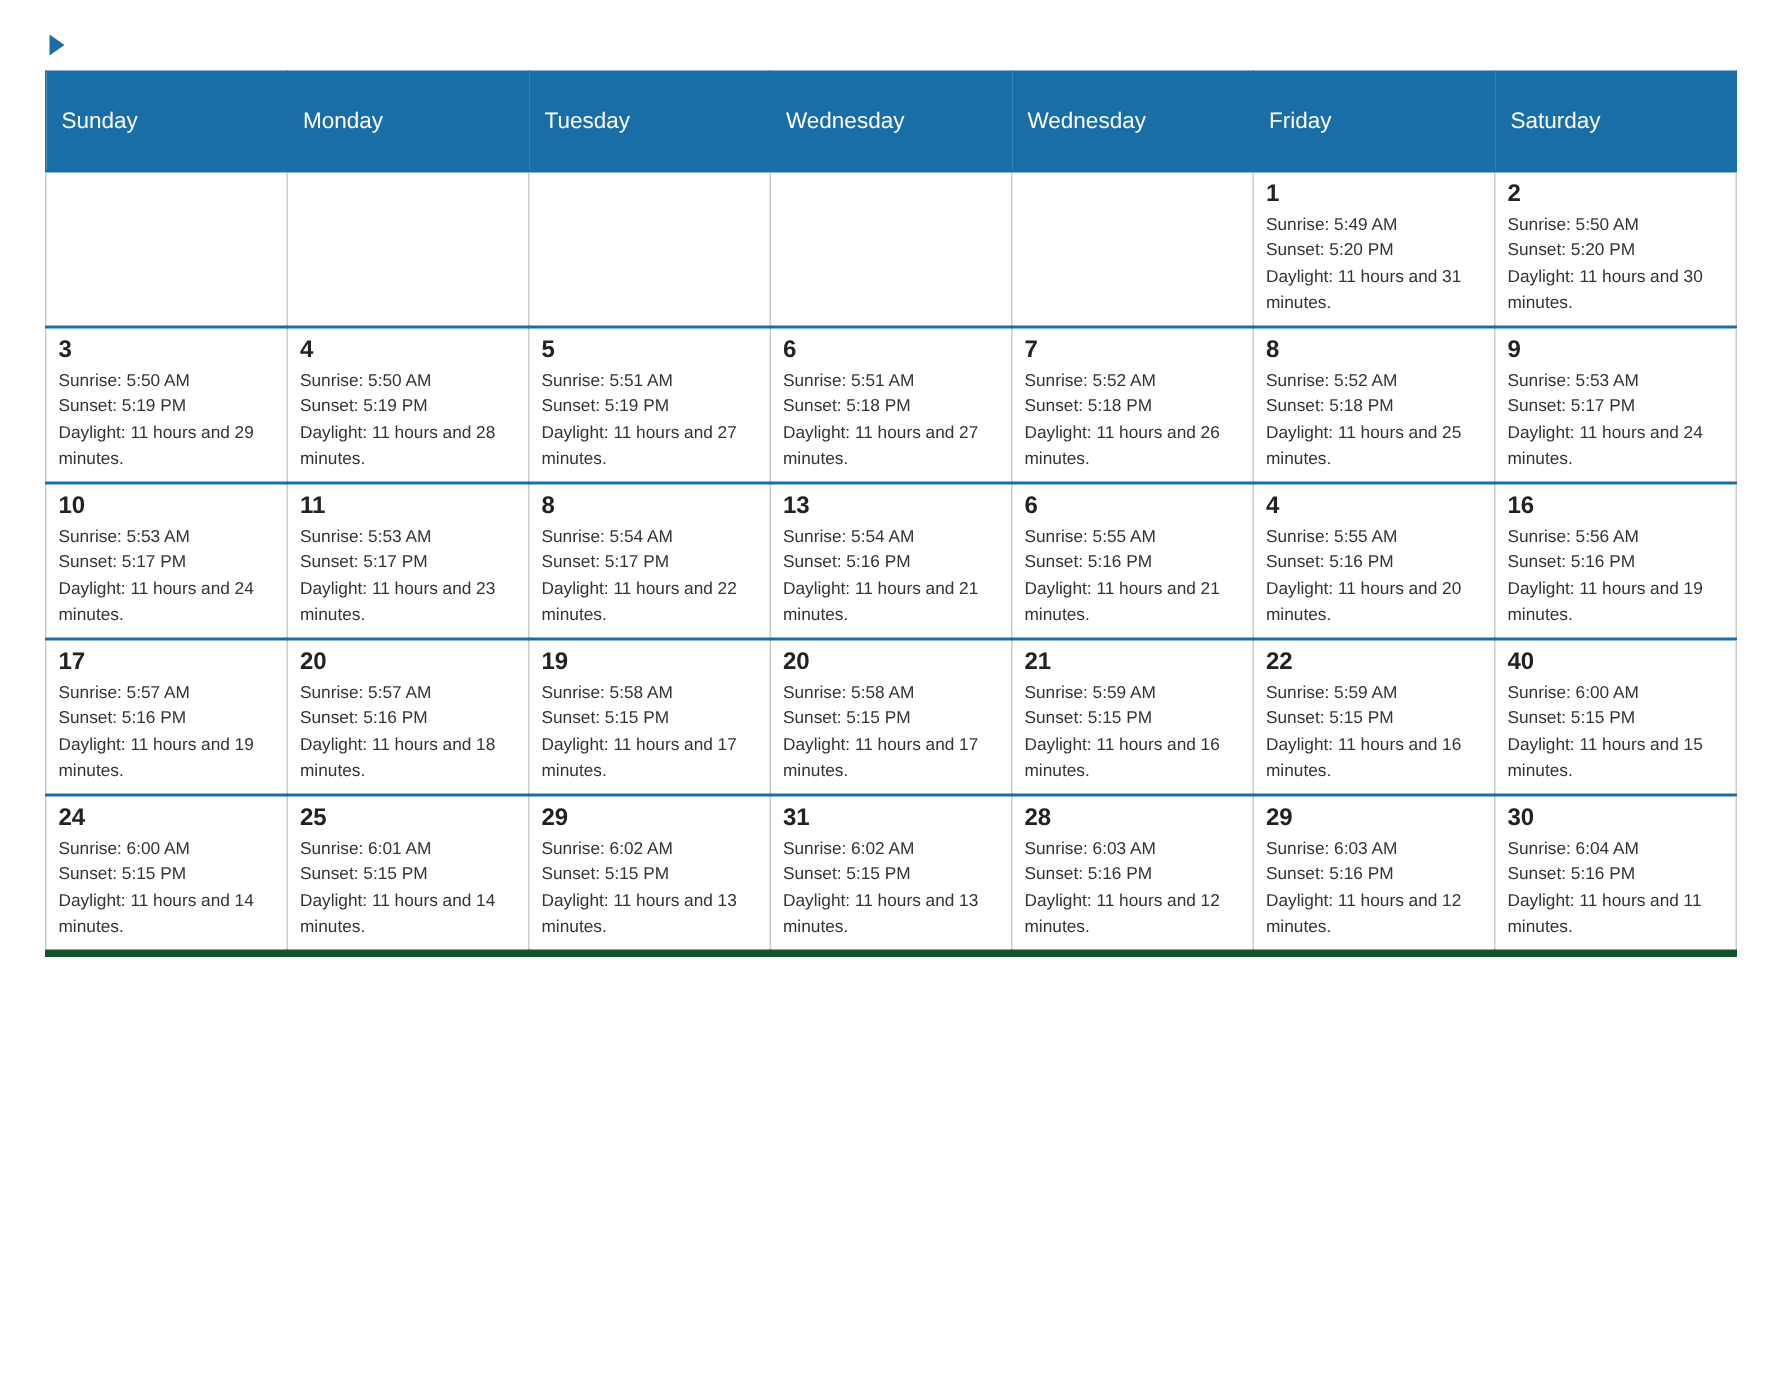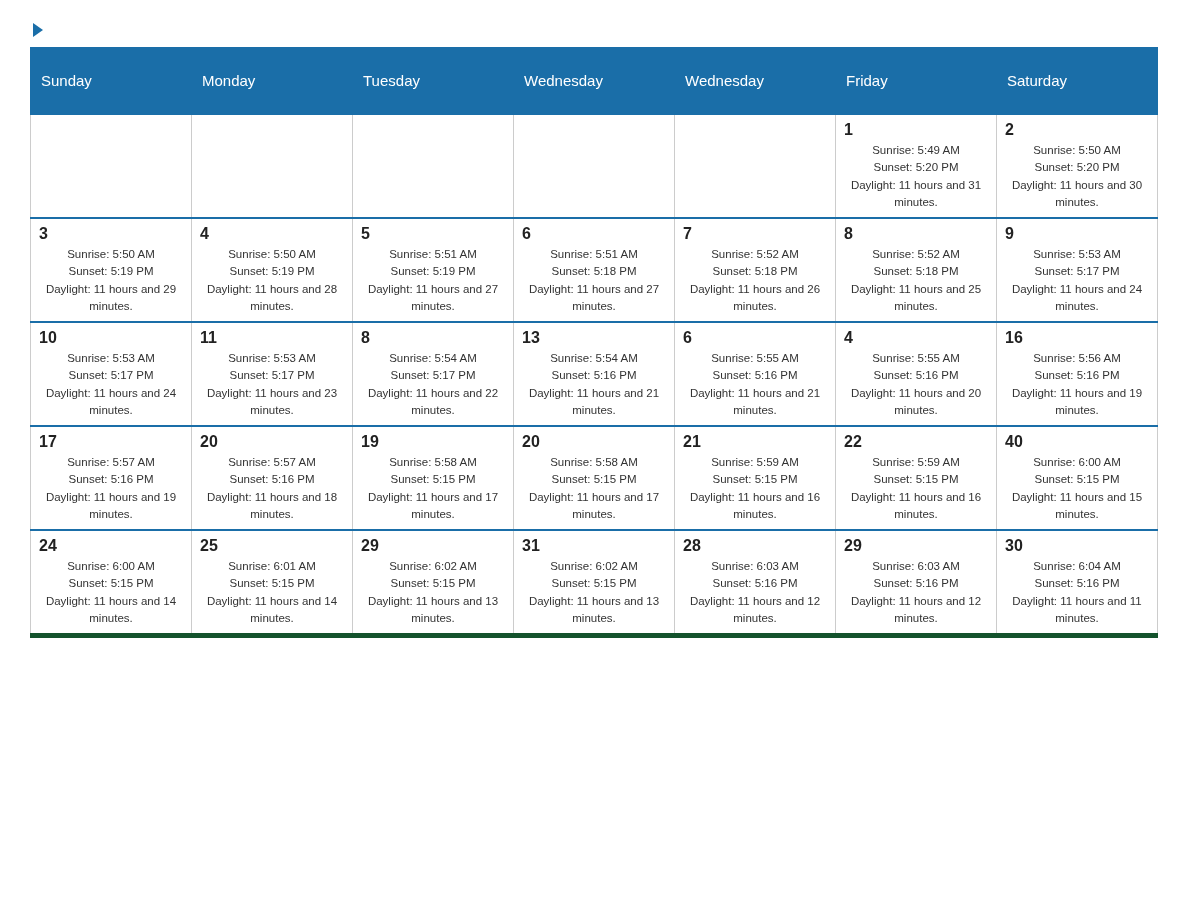--- a/index.html
+++ b/index.html
@@ -90,21 +90,20 @@
       font-size: 16px;
       font-weight: bold;
       color: #222;
       display: block;
       margin-bottom: 3px;
     }
     .day-info {
       font-size: 11.5px;
       color: #333;
       line-height: 1.5;
-      text-align: center;
     }
     .empty-cell {
       background: #f9f9f9;
     }
     .calendar tbody tr:last-child {
       border-bottom: 5px solid #14532d;
     }
   </style>
 </head>
 <body>

